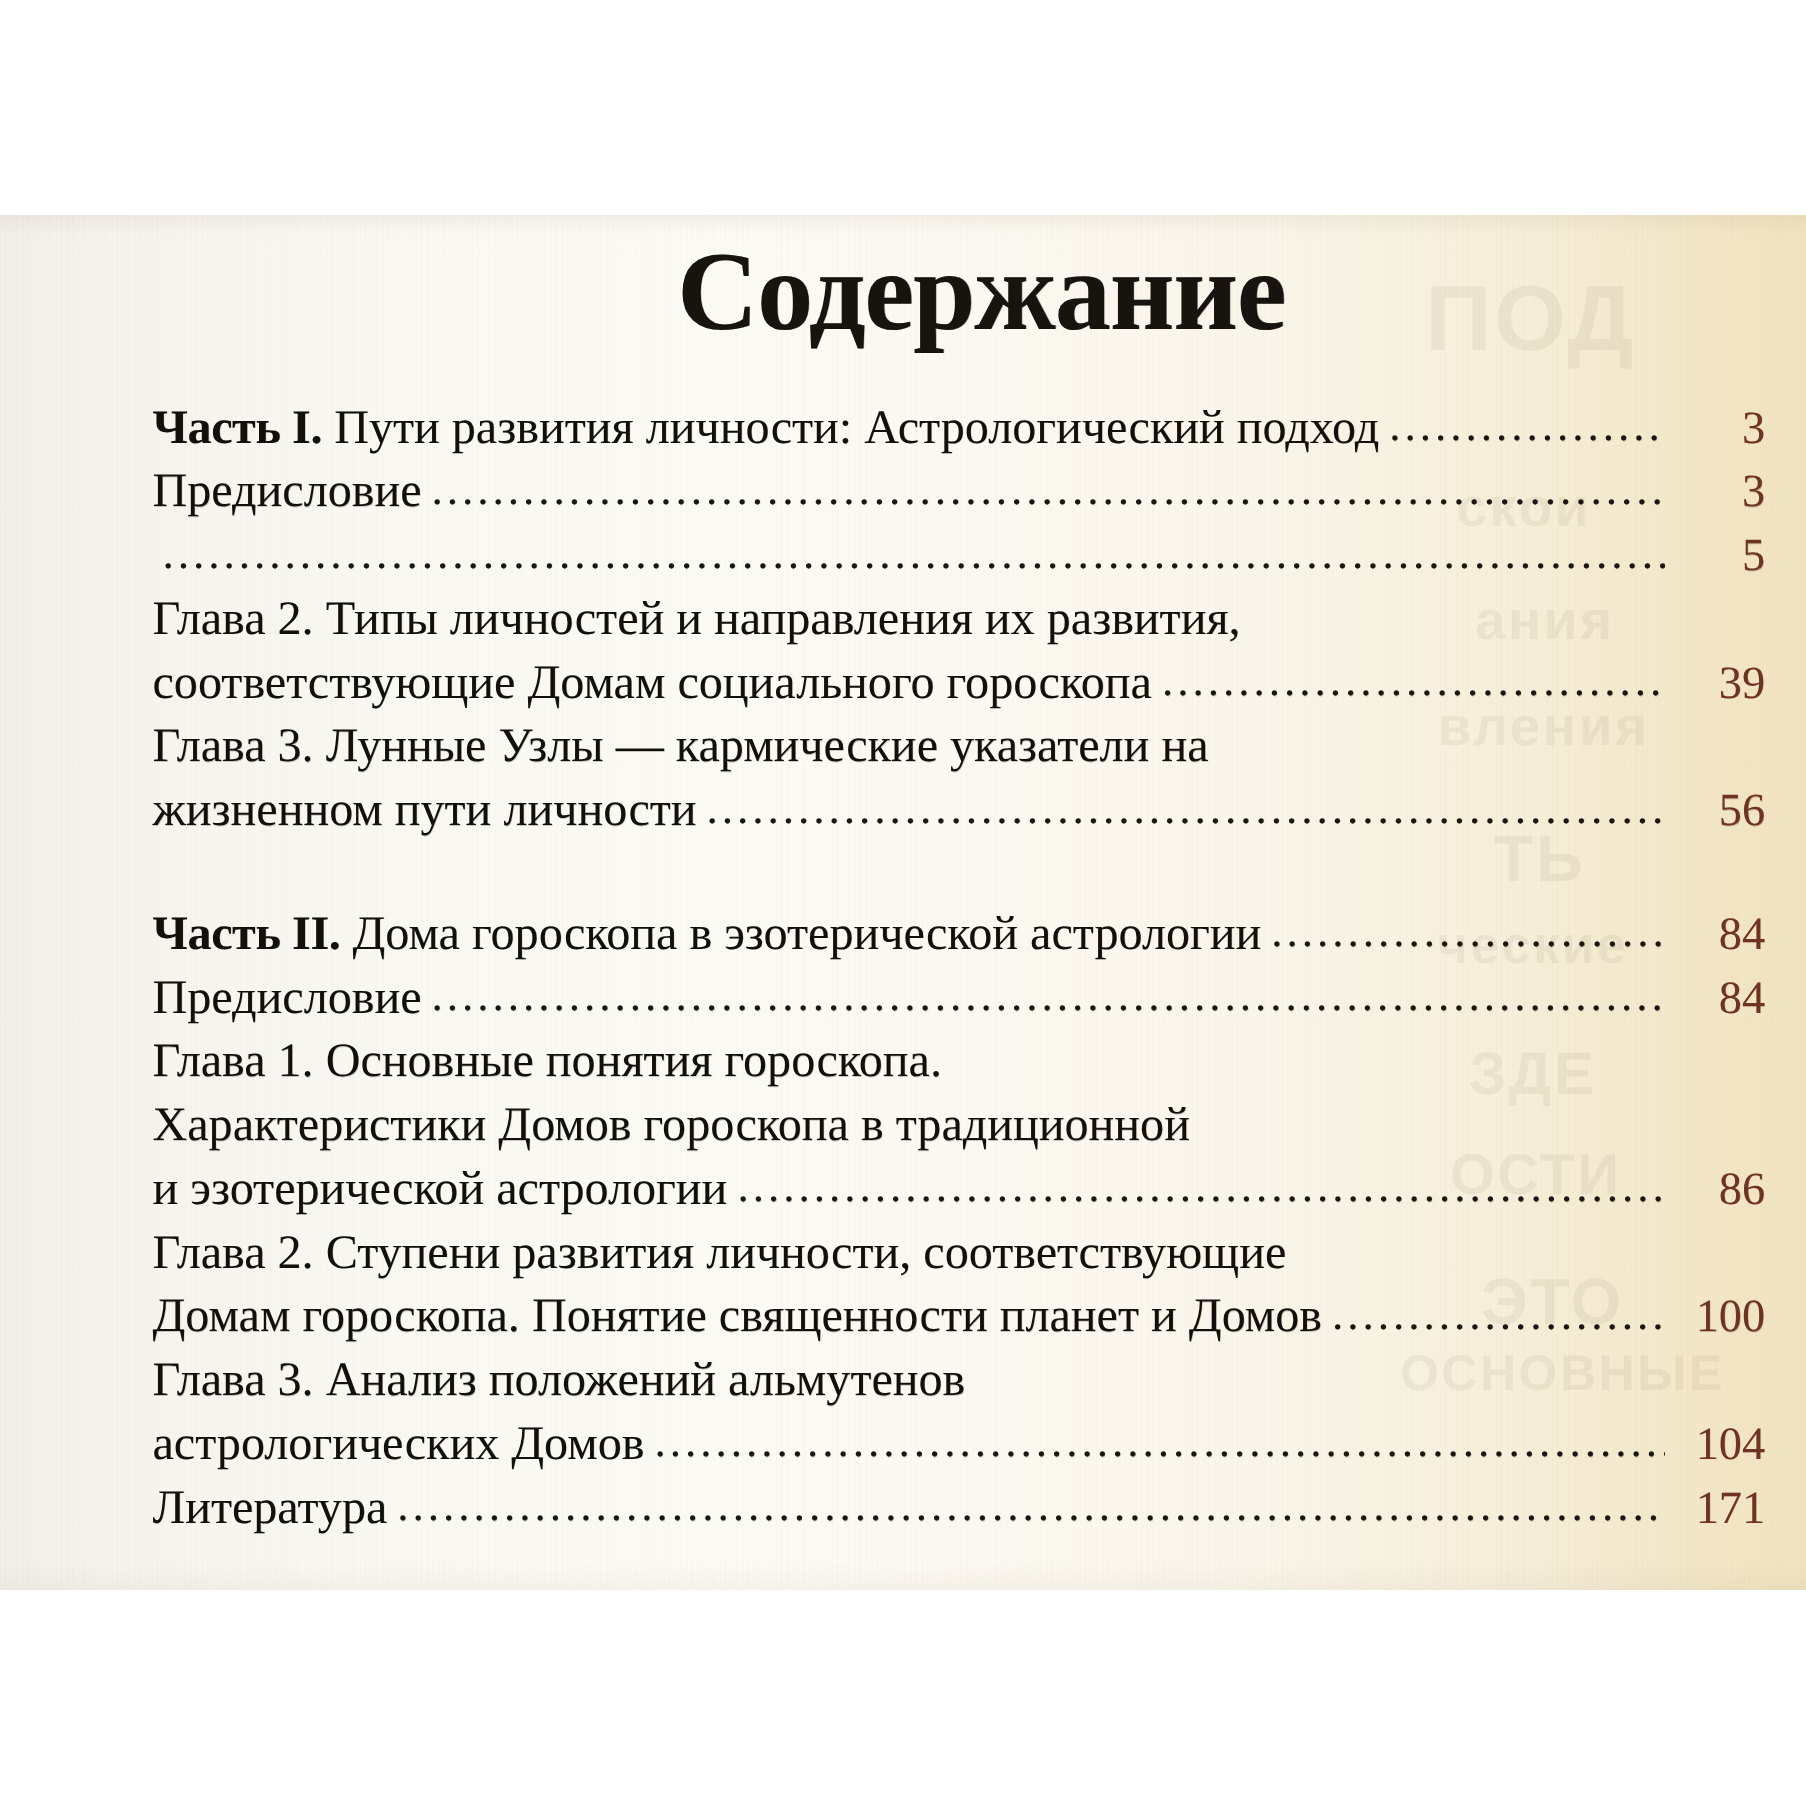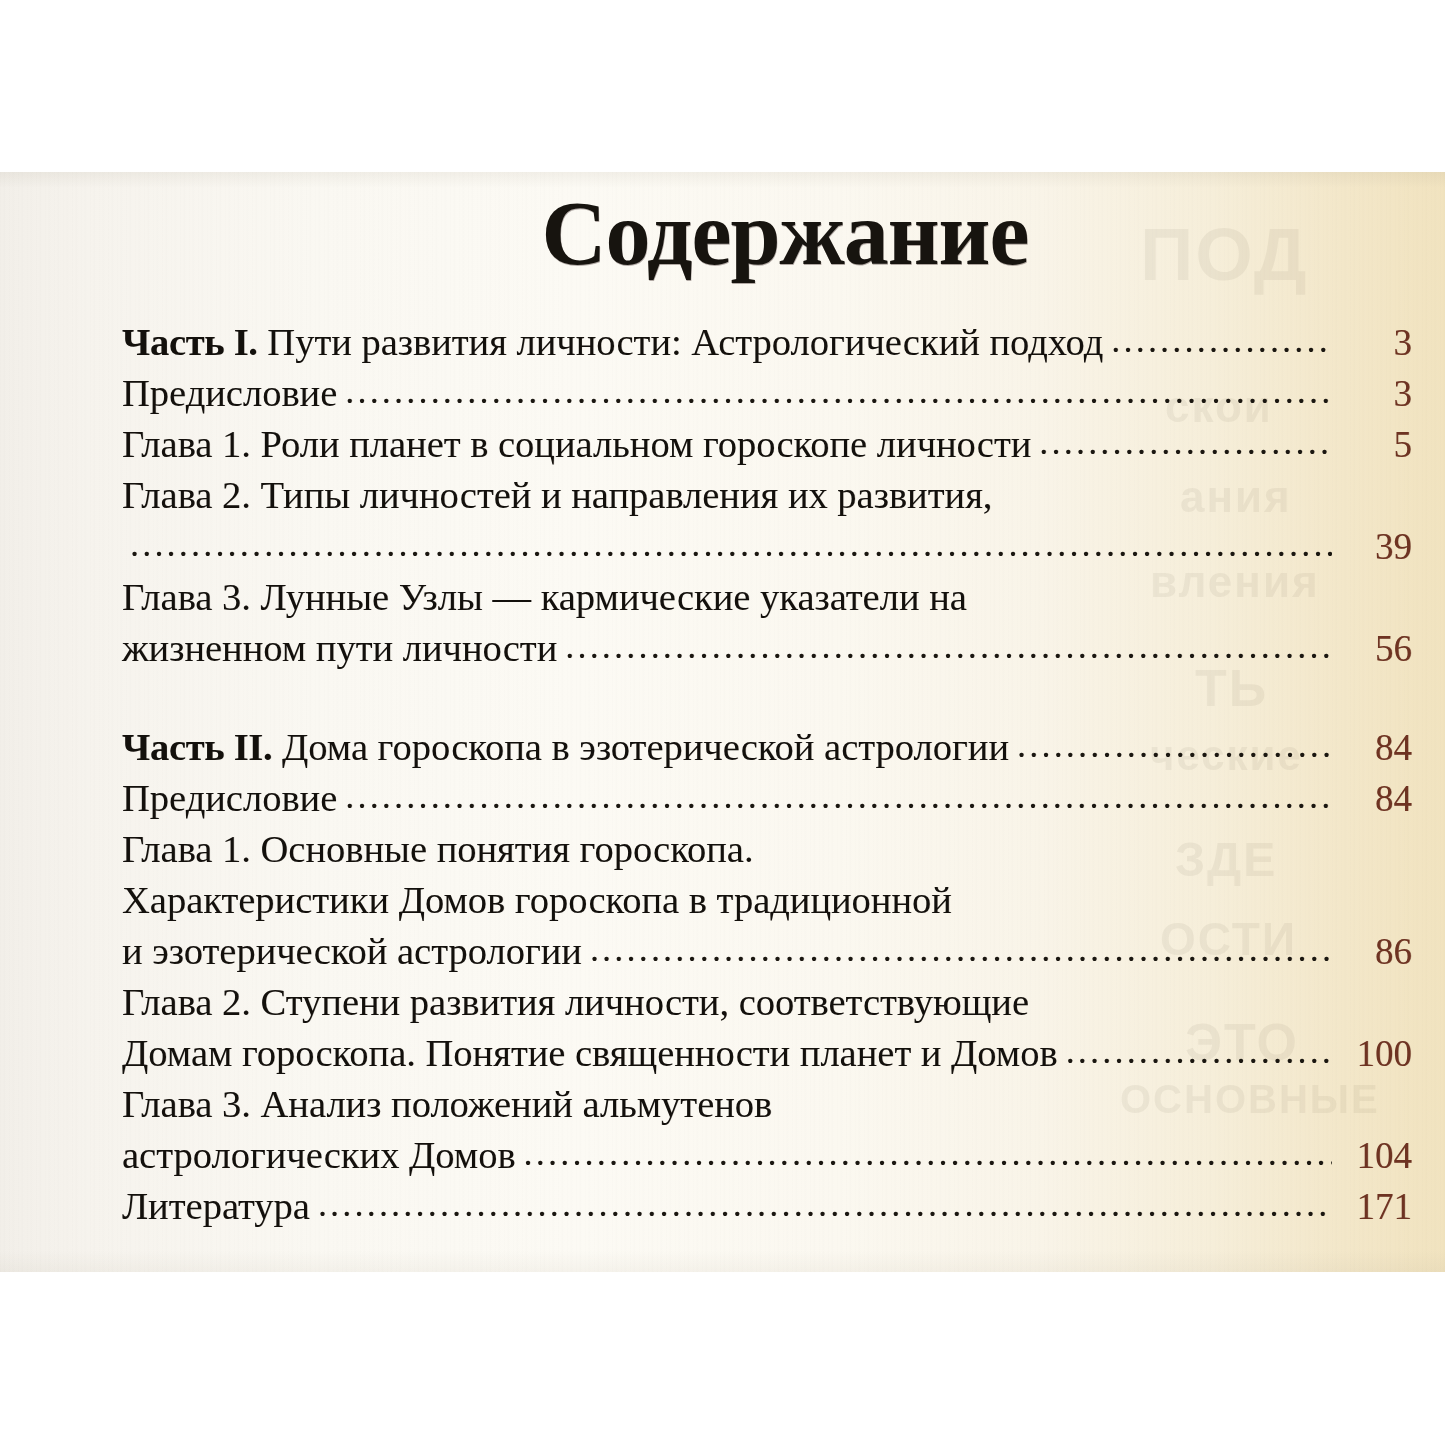--- a/index.html
+++ b/index.html
@@ -187,32 +187,32 @@
           </div>
           <div class="entry">
             <div class="row">
               <span class="txt">Предисловие</span>
               <span class="lead">................................................................................................................................................................................................................................................................................................................................................................................................................</span>
               <span class="pg">3</span>
             </div>
           </div>
           <div class="entry">
             <div class="row">
-              <span class="txt">Глава 1. Роли планет в социальном гороскопе личности</span>
               <span class="lead">................................................................................................................................................................................................................................................................................................................................................................................................................</span>
               <span class="pg">5</span>
             </div>
           </div>
           <div class="entry">
             <div class="row no-lead no-pg">
               <span class="txt">Глава 2. Типы личностей и направления их развития,</span>
               <span class="lead">................................................................................................................................................................................................................................................................................................................................................................................................................</span>
               <span class="pg"></span>
             </div>
             <div class="row">
+              <span class="txt">соответствующие Домам социального гороскопа</span>
               <span class="lead">................................................................................................................................................................................................................................................................................................................................................................................................................</span>
               <span class="pg">39</span>
             </div>
           </div>
           <div class="entry">
             <div class="row no-lead no-pg">
               <span class="txt">Глава 3. Лунные Узлы — кармические указатели на</span>
               <span class="lead">................................................................................................................................................................................................................................................................................................................................................................................................................</span>
               <span class="pg"></span>
             </div>

